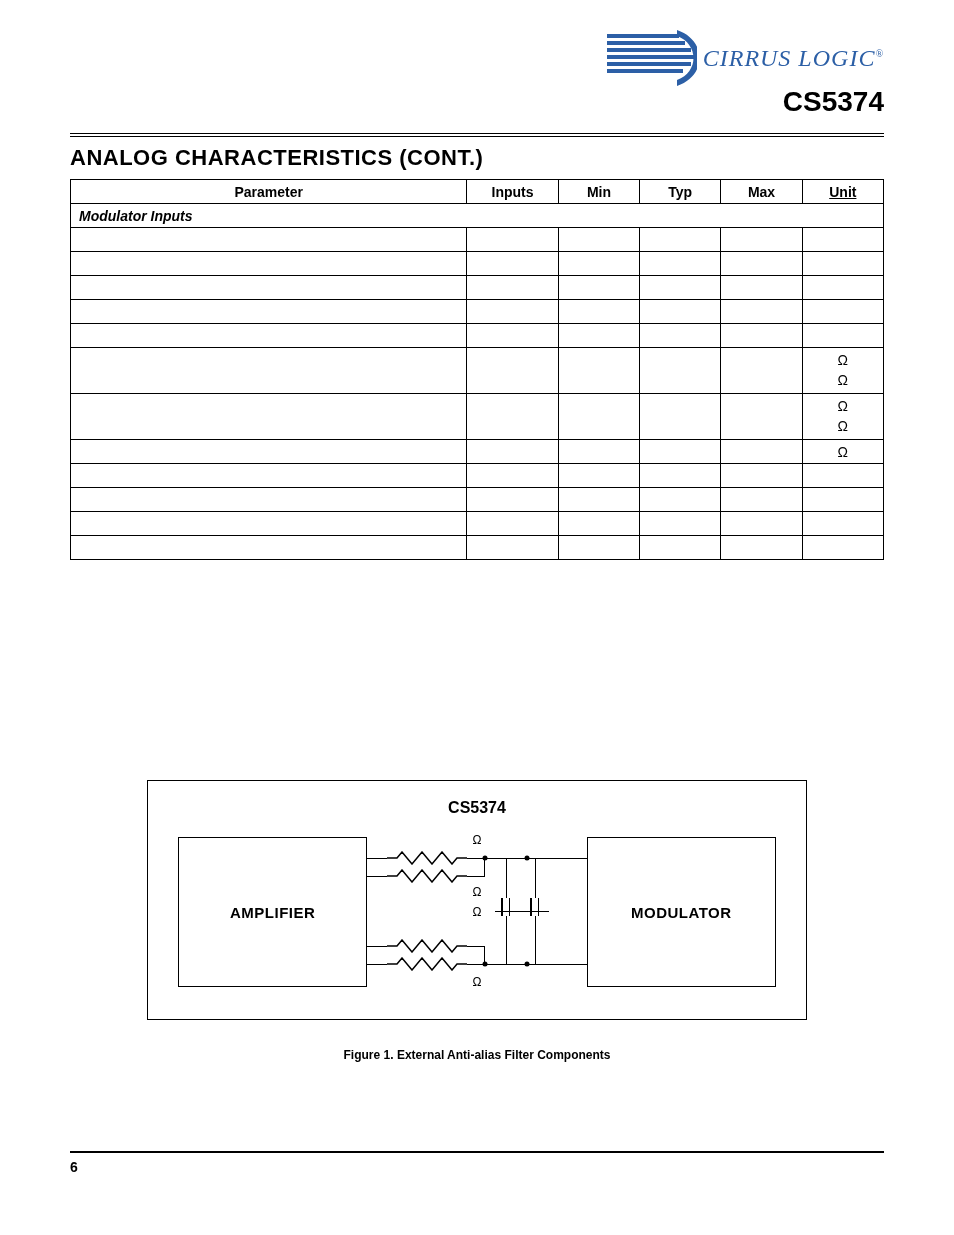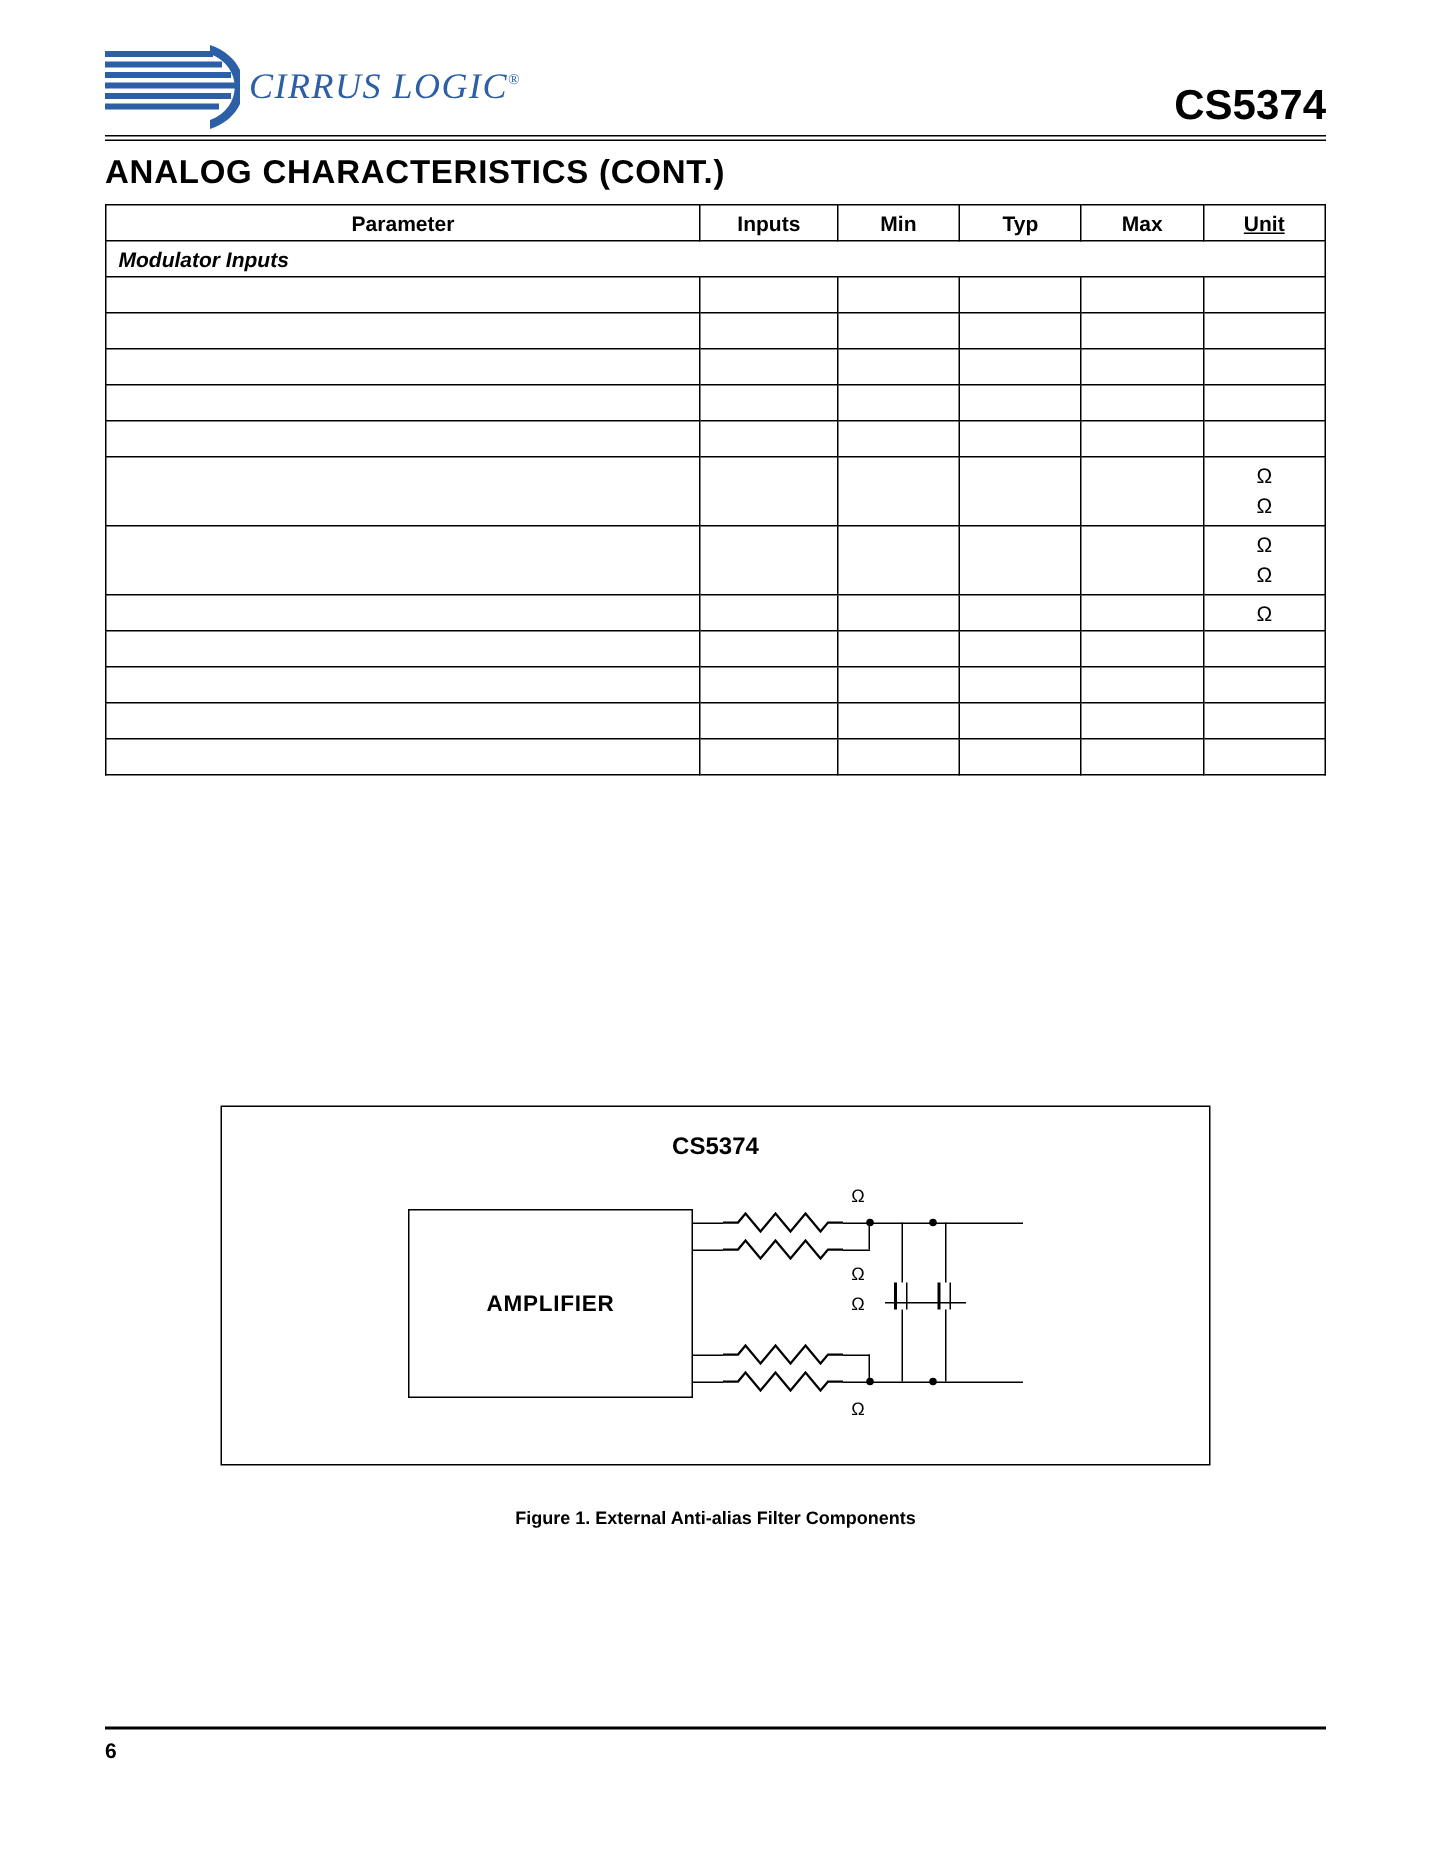--- a/index.html
+++ b/index.html
@@ -9,22 +9,23 @@
       height: 1235px;
       padding: 30px 70px 30px 70px;
       background: #fff;
       position: relative;
     }
     .header {
       display: flex;
       justify-content: space-between;
       align-items: flex-end;
       border-bottom: 4px double #000;
-      padding-bottom: 4px;
+      padding-bottom: 15px;
       margin-bottom: 8px;
+      flex-direction: column;
     }
     .logo { display: flex; align-items: center; gap: 6px; }
     .logo-mark svg { display: block; }
     .logo-text { font-family: "Times New Roman", serif; font-size: 24px; letter-spacing: 1px; color: #2c5fa6; font-style: italic; font-weight: 500; }
     .logo-text sup { font-size: 10px; vertical-align: super; }
     .part-number { font-size: 28px; font-weight: bold; font-family: Arial, sans-serif; }
     .section-title { font-size: 22px; font-weight: bold; margin: 0 0 8px 0; letter-spacing: 0.5px; }
 
     table.spec {
       border-collapse: collapse;
@@ -62,21 +63,21 @@
     .diagram {
       border: 1px solid #000;
       width: 660px;
       margin: 0 auto;
       padding: 18px 30px 22px 30px;
     }
     .diagram-title { text-align:center; font-weight:bold; font-size:16px; margin-bottom:10px; }
     .diagram-row { display:flex; align-items:center; justify-content:center; gap:0; }
     .block {
       border:1px solid #000;
-      width:190px; height:126px;
+      width:190px; height:150px;
       display:flex; align-items:center; justify-content:center;
       font-weight:bold; font-size:15px; letter-spacing:0.5px;
     }
     .network { width:220px; position:relative; height:170px; }
     .net-label { position:absolute; font-size:12px; left:50%; transform:translateX(-50%); }
     .res { position:absolute; left:20px; width:80px; height:14px; }
     .res svg { width:100%; height:100%; display:block; }
     .wire { position:absolute; background:#000; height:1px; }
     .node { position:absolute; width:5px; height:5px; background:#000; border-radius:50%; transform:translate(-50%,-50%); }
     .cap { position:absolute; }
@@ -277,20 +278,21 @@
         <div style="position:absolute; left:139px; top:31px; width:1px; height:40px; background:#000;"></div>
         <div class="cap" style="left:134px; top:71px;"><span class="plate"></span><span style="display:inline-block;width:6px;"></span><span class="plate"></span></div>
         <div style="position:absolute; left:139px; top:89px; width:1px; height:48px; background:#000;"></div>
 
         <div style="position:absolute; left:168px; top:31px; width:1px; height:40px; background:#000;"></div>
         <div class="cap" style="left:163px; top:71px;"><span class="plate"></span><span style="display:inline-block;width:6px;"></span><span class="plate"></span></div>
         <div style="position:absolute; left:168px; top:89px; width:1px; height:48px; background:#000;"></div>
 
         <div class="wire" style="left:128px; top:84px; width:54px;"></div>
       </div>
+      <div class="block">MODULATOR</div>
     </div>
   </div>
   <div class="figure-caption">Figure 1.  External Anti-alias Filter Components</div>
 </div>
 
 <div class="footer">
   <span>6</span>
 </div>
 
 </body></html>

